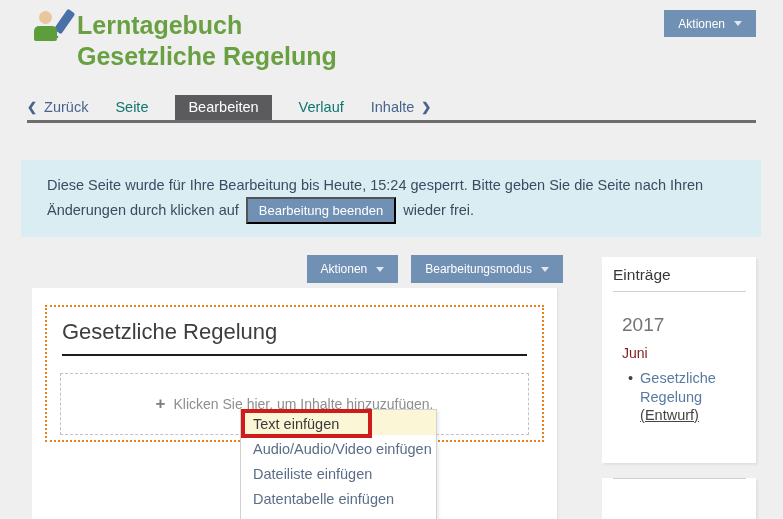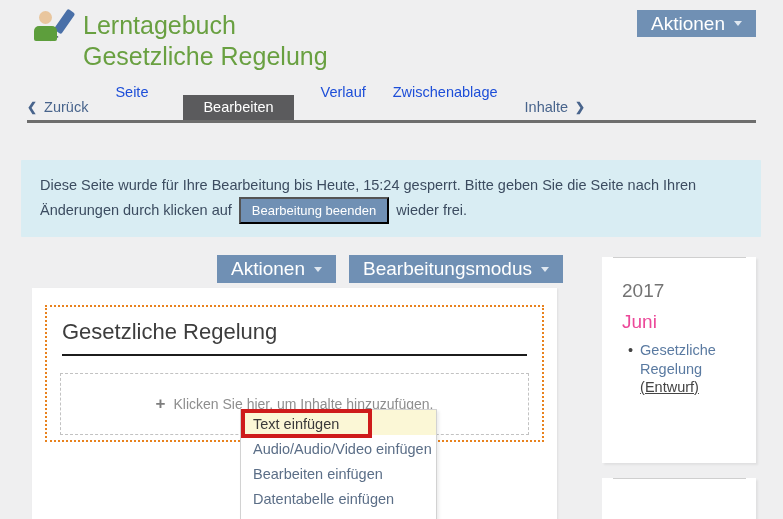--- a/index.html
+++ b/index.html
@@ -12,35 +12,35 @@
     color: #414141;
   }
 
   
   .app-icon { position: absolute; left: 33px; top: 11px; width: 40px; height: 34px; }
   .icon-head { position: absolute; left: 6px; top: 0; width: 13px; height: 13px; border-radius: 50%; background: #e9c69e; }
   .icon-body { position: absolute; left: 1px; top: 15px; width: 23px; height: 15px; background: #5d9e3c; border-radius: 5px 5px 2px 2px; }
   .icon-pencil { position: absolute; right: 4px; top: -2px; width: 9px; height: 25px; background: #4a70a8; transform: rotate(35deg); border-radius: 2px; }
   .icon-pencil-tip { position: absolute; right: 16px; top: 23px; width: 0; height: 0; border-top: 8px solid #2f4059; border-left: 4px solid transparent; border-right: 4px solid transparent; transform: rotate(35deg); }
 
-  .page-title { position: absolute; left: 83px; top: 10px; font-size: 25px; line-height: 31px; color: #69a041; font-weight: 400; }
+  .page-title { position: absolute; left: 77px; top: 10px; font-size: 25px; line-height: 31px; color: #69a041; font-weight: 700; }
 
-  .btn { display: inline-flex; align-items: center; justify-content: center; background: #7090b4; color: #fff; border: none; font-family: inherit; font-size: 19px; cursor: pointer; }
+  .btn { display: inline-flex; align-items: center; justify-content: center; background: #7090b4; color: #fff; border: none; font-family: inherit; font-size: 12px; cursor: pointer; }
   .caret { display: inline-block; width: 0; height: 0; border-left: 4px solid transparent; border-right: 4px solid transparent; border-top: 5px solid #dfe7f0; margin-left: 9px; }
   .hdr-actions { position: absolute; right: 27px; top: 10px; height: 27px; padding: 0 14px; }
 
   
   .tabbar { position: absolute; left: 27px; right: 27px; top: 97px; height: 26px; border-bottom: 3px solid #6d6d6d; display: flex; align-items: flex-end; gap: 27px; font-size: 14.5px; }
   .tab-link { color: #48648c; display: inline-flex; align-items: center; gap: 7px; padding-bottom: 5px; cursor: pointer; }
   .chev { font-size: 12px; font-weight: 700; }
-  .tab { color: #1d4ed8; padding-bottom: 20px; cursor: pointer; }
-  .tab.active { background: #5b5b5d; color: #fff; padding: 4px 20px 5px; margin-left: 8px; }
+  .tab { color: #0f766e; padding-bottom: 5px; cursor: pointer; }
+  .tab.active { background: #5b5b5d; color: #fff; padding: 4px 13px 5px; }
 
   
-  .notice { position: absolute; left: 21px; right: 22px; top: 160px; background: #d9edf3; padding: 13px 19px; font-size: 14.5px; line-height: 24px; color: #3c4c60; border-radius: 1px; }
+  .notice { position: absolute; left: 21px; right: 22px; top: 160px; background: #d9edf3; padding: 13px 26px; font-size: 14.5px; line-height: 24px; color: #3c4c60; border-radius: 1px; }
   .notice .btn-inline { display: inline-block; background: #7090b4; color: #fff; font-size: 13px; padding: 4px 11px; margin: 0 7px; }
 
   
   .editor-toolbar { position: absolute; left: 32px; top: 255px; width: 531px; display: flex; justify-content: flex-end; gap: 13px; }
   .editor-toolbar .btn { height: 28px; padding: 0 14px; }
 
   
   .main-card { position: absolute; left: 32px; top: 288px; width: 525px; height: 240px; background: #ffffff; box-shadow: 1px 1px 2px rgba(0,0,0,0.07); }
   .page-frame { position: absolute; left: 13px; top: 17px; width: 499px; height: 137px; border: 2px dotted #e8821e; }
   .content-title { margin: 12px 15px 0 15px; font-size: 22px; color: #3d3d3d; padding-bottom: 9px; border-bottom: 2px solid #1c1c1c; }
@@ -53,21 +53,21 @@
   .menu-item.highlight { position: relative; background: #fbf7d6; color: #3a3a3a; }
   .annotation-box { position: absolute; left: 0; top: -1px; width: 131px; height: 29px; border: 4px solid #ce1b1b; pointer-events: none; }
 
   
   .side-card { position: absolute; left: 602px; width: 154px; background: #fff; box-shadow: 2px 2px 2px rgba(0,0,0,0.06); }
   .entries-card { top: 257px; height: 206px; }
   .keywords-card { top: 478px; height: 60px; }
   .side-title { font-size: 15.5px; color: #383838; padding: 9px 10px 7px 11px; }
   .side-divider { border-bottom: 1px solid #cfcfcf; margin: 0 10px 0 11px; }
   .entry-year { font-size: 19px; color: #737373; margin: 22px 0 0 20px; }
-  .entry-month { font-size: 19px; color: #ec4899; margin: 9px 0 8px 20px; cursor: pointer; }
+  .entry-month { font-size: 14px; color: #7f1d1d; margin: 9px 0 8px 20px; cursor: pointer; }
   .entry-list { margin: 5px 0 0 26px; font-size: 14.5px; line-height: 18.5px; }
   .entry-list li { list-style: none; display: flex; }
   .entry-bullet { color: #444; margin-right: 7px; }
   .entry-link { color: #5a7aa1; cursor: pointer; }
   .entry-status { color: #444; text-decoration: underline; }
 </style>
 </head>
 <body>
 
 <div class="app-icon">
@@ -86,21 +86,20 @@
 </button>
 
 <div class="tabbar">
   <span class="tab-link">
     <span class="chev">❮</span>
     <span>Zurück</span>
   </span>
   <span class="tab">Seite</span>
   <span class="tab active">Bearbeiten</span>
   <span class="tab">Verlauf</span>
-  <span class="tab">Zwischenablage</span>
   <span class="tab-link">
     <span>Inhalte</span>
     <span class="chev">❯</span>
   </span>
 </div>
 
 <div class="notice">
   <span>Diese Seite wurde für Ihre Bearbeitung bis Heute, 15:24 gesperrt. Bitte geben Sie die Seite nach Ihren Änderungen durch klicken auf</span><button class="btn-inline">Bearbeitung beenden</button><span>wieder frei.</span>
 </div>
 
@@ -124,25 +123,26 @@
     </div>
   </div>
 </div>
 
 <div class="insert-menu">
   <div class="menu-item highlight">
     <span>Text einfügen</span>
     <span class="annotation-box"></span>
   </div>
   <div class="menu-item">Audio/Audio/Video einfügen</div>
-  <div class="menu-item">Bearbeiten einfügen</div>
+  <div class="menu-item">Dateiliste einfügen</div>
   <div class="menu-item">Datentabelle einfügen</div>
 </div>
 
 <div class="side-card entries-card">
+  <div class="side-title">Einträge</div>
   <div class="side-divider"></div>
   <div class="entry-year">2017</div>
   <div class="entry-month">Juni</div>
   <ul class="entry-list">
     <li>
       <span class="entry-bullet">•</span>
       <span>
         <span class="entry-link">Gesetzliche Regelung</span>
         <span class="entry-status">(Entwurf)</span>
       </span>

